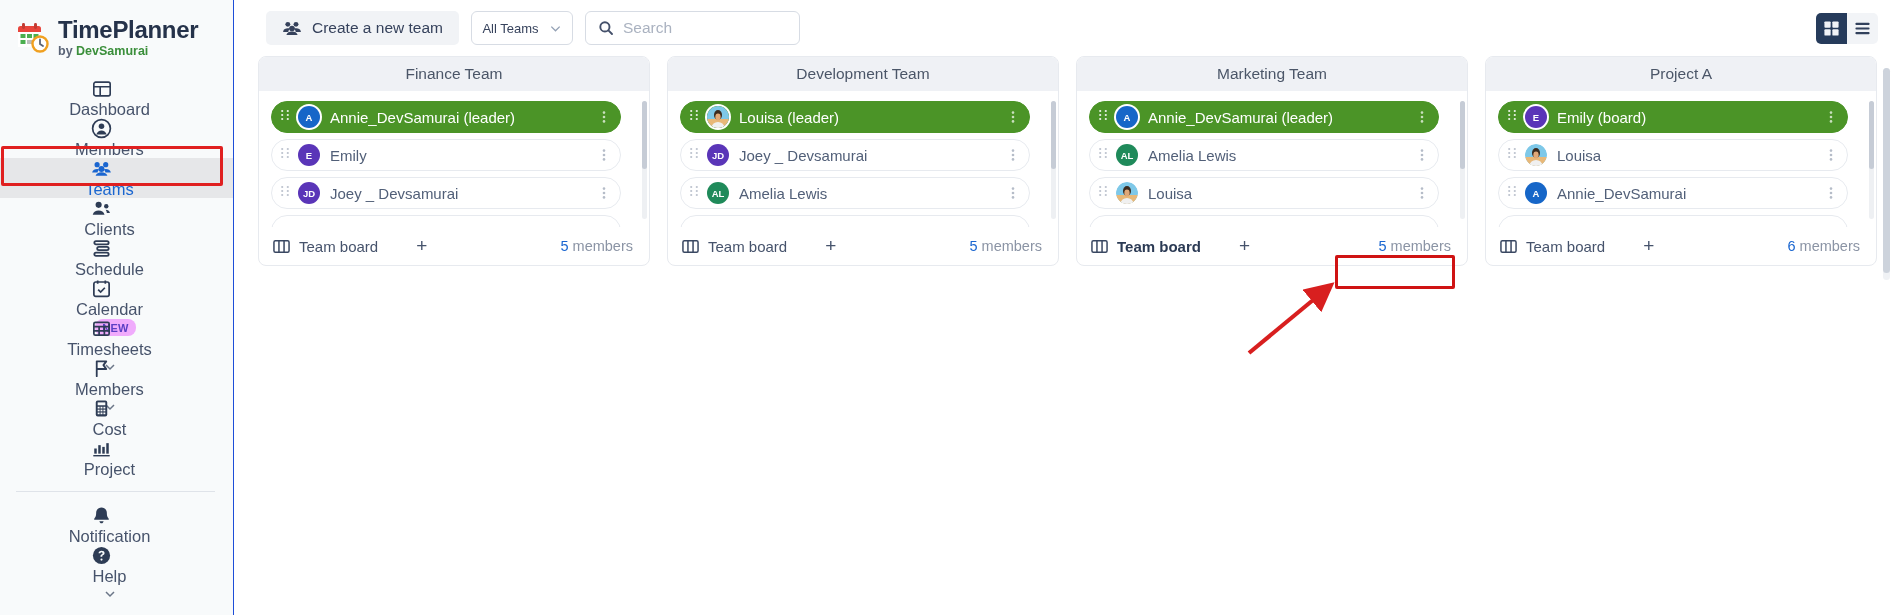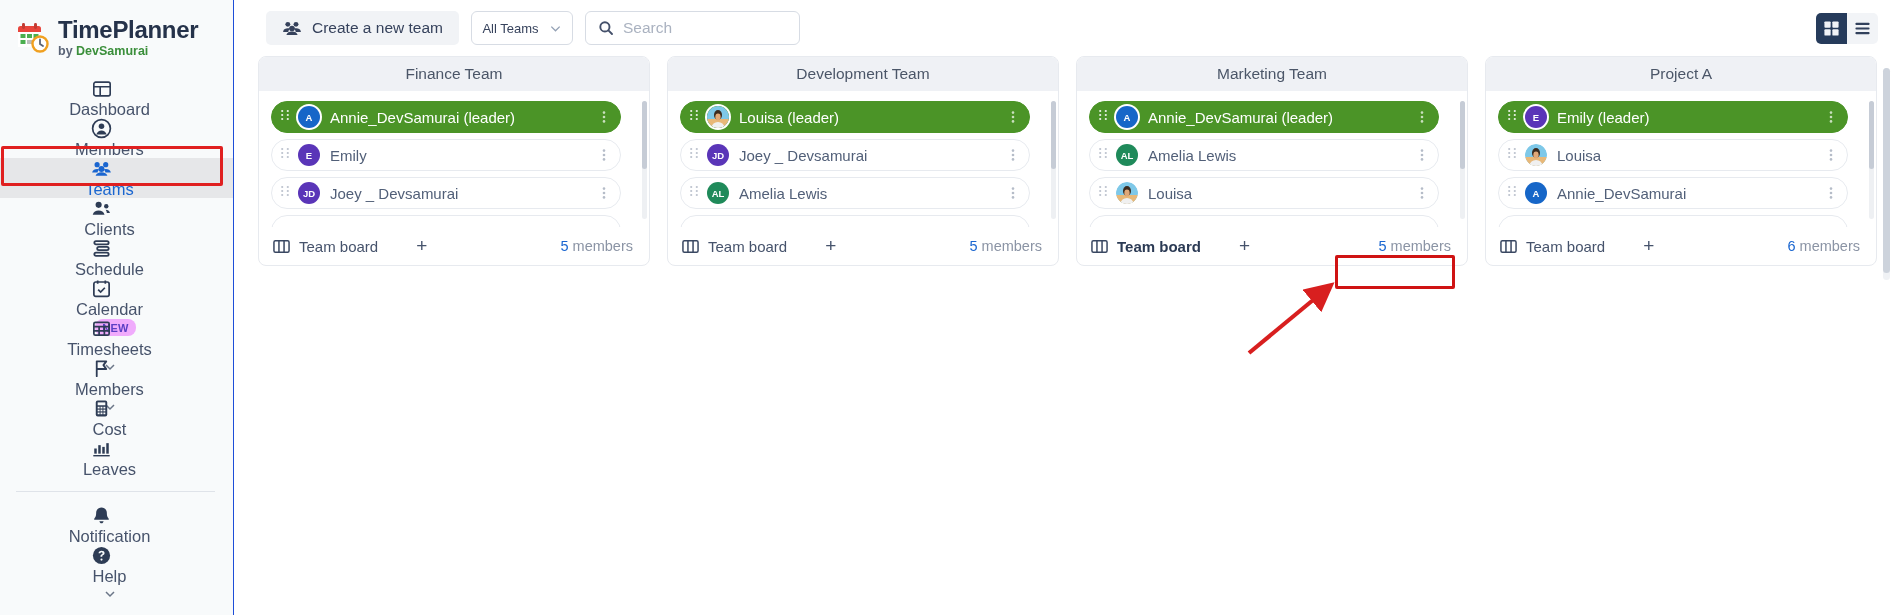--- a/index.html
+++ b/index.html
@@ -337,21 +337,21 @@
       <div class="nav-item">
         <span class="nav-icon">
           <svg viewBox="0 0 22 22" width="21" height="21" fill="currentColor">
             <rect x="3.4" y="11" width="2.6" height="5.4"></rect>
               <rect x="7.6" y="7.5" width="2.6" height="8.9"></rect>
             <rect x="11.8" y="9.3" width="2.6" height="7.1"></rect>
               <rect x="16" y="5.4" width="2.6" height="11"></rect>
             <rect x="2.4" y="17.8" width="17.2" height="1.5"></rect>
           </svg>
         </span>
-        <span class="nav-label">Leaves</span>
+        <span class="nav-label">Project</span>
       </div>
 
       <div class="nav-divider"></div>
 
       <div class="nav-item">
         <span class="nav-icon">
           <svg viewBox="0 0 22 22" width="21" height="21" fill="currentColor">
             <path d="M11 2.6c-3.3 0-5.6 2.4-5.6 5.6 0 4-1.1 5-2 6.2-.3.5 0 1.1.7 1.1h13.8c.7 0 1-.6.7-1.1-.9-1.2-2-2.2-2-6.2 0-3.2-2.3-5.6-5.6-5.6z"></path>
             <path d="M8.8 17c.2 1.3 1.1 2.2 2.2 2.2s2-.9 2.2-2.2z"></path>
           </svg>
@@ -701,21 +701,21 @@
       <div class="member-row leader">
         <span class="drag-handle light"><svg viewBox="0 0 10 14" width="10" height="14" fill="#ffffff">
                     <circle cx="2.2" cy="3" r="1.1"></circle>
                     <circle cx="7.8" cy="3" r="1.1"></circle>
                     <circle cx="2.2" cy="7" r="1.1"></circle>
                     <circle cx="7.8" cy="7" r="1.1"></circle>
                     <circle cx="2.2" cy="11" r="1.1"></circle>
                     <circle cx="7.8" cy="11" r="1.1"></circle>
                   </svg></span>
         <span class="avatar ring" style="background:#5a35b8">E</span>
-        <span class="member-name">Emily (leader)</span>
+        <span class="member-name">Emily (board)</span>
         <span class="kebab">
                   <svg viewBox="0 0 4 14" width="4" height="14" fill="#ffffff">
                     <circle cx="2" cy="2.6" r="1.3"></circle>
                     <circle cx="2" cy="7" r="1.3"></circle>
                     <circle cx="2" cy="11.4" r="1.3"></circle>
                   </svg>
                 </span>
       </div>
               <div class="member-row ">
         <span class="drag-handle "><svg viewBox="0 0 10 14" width="10" height="14" fill="#97a1b2">

